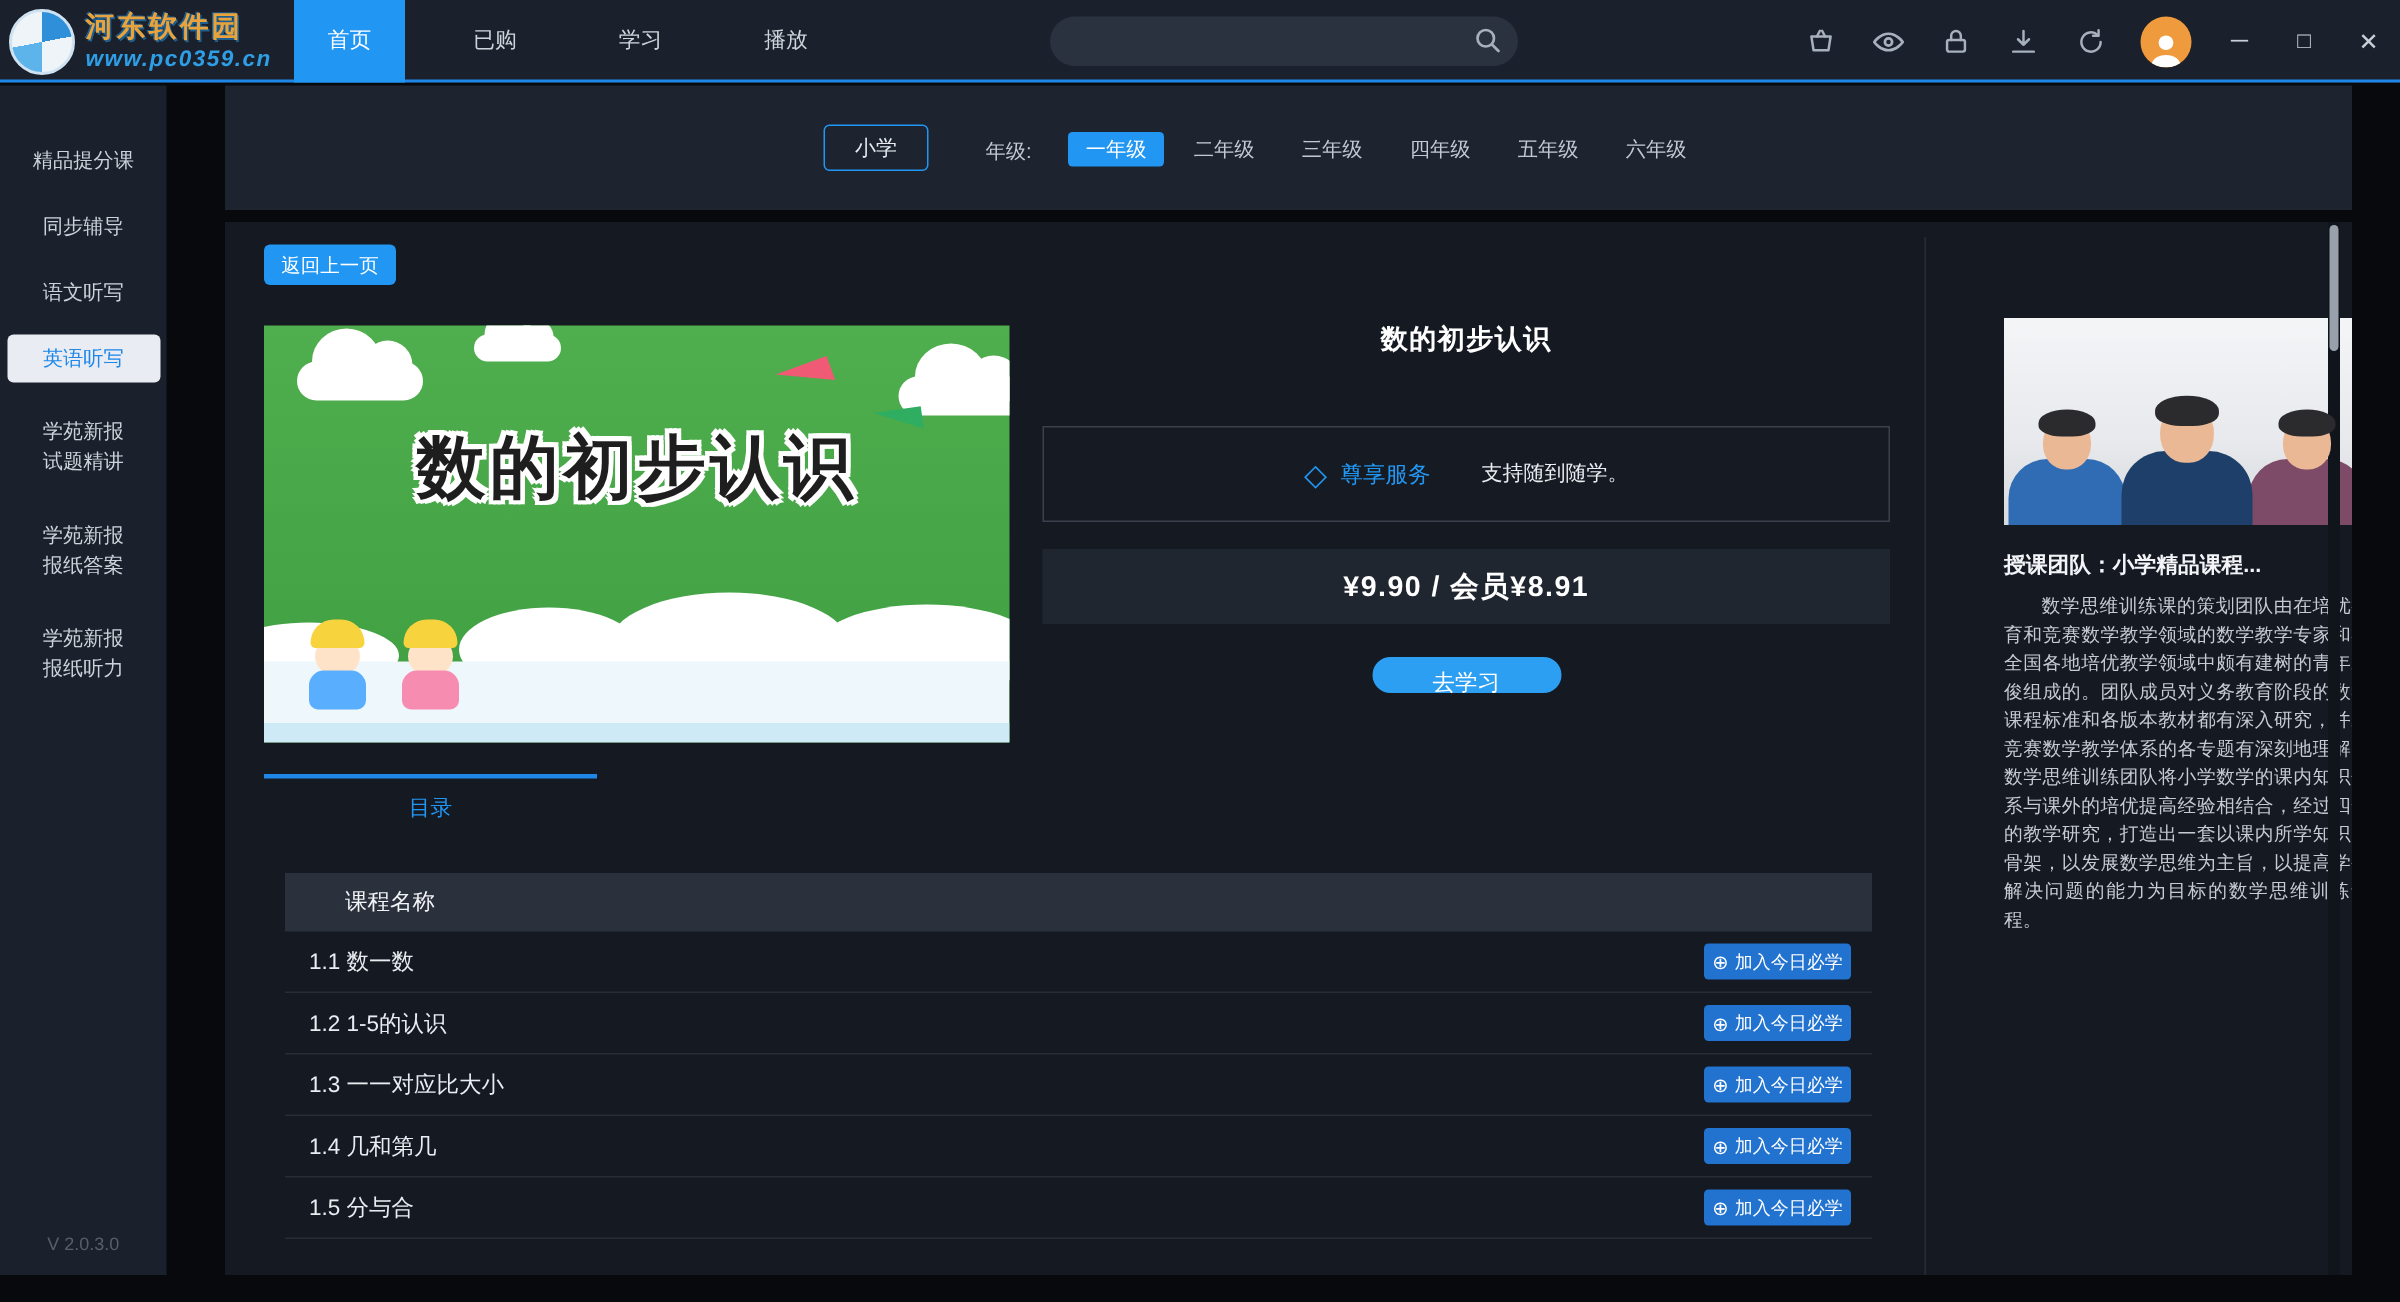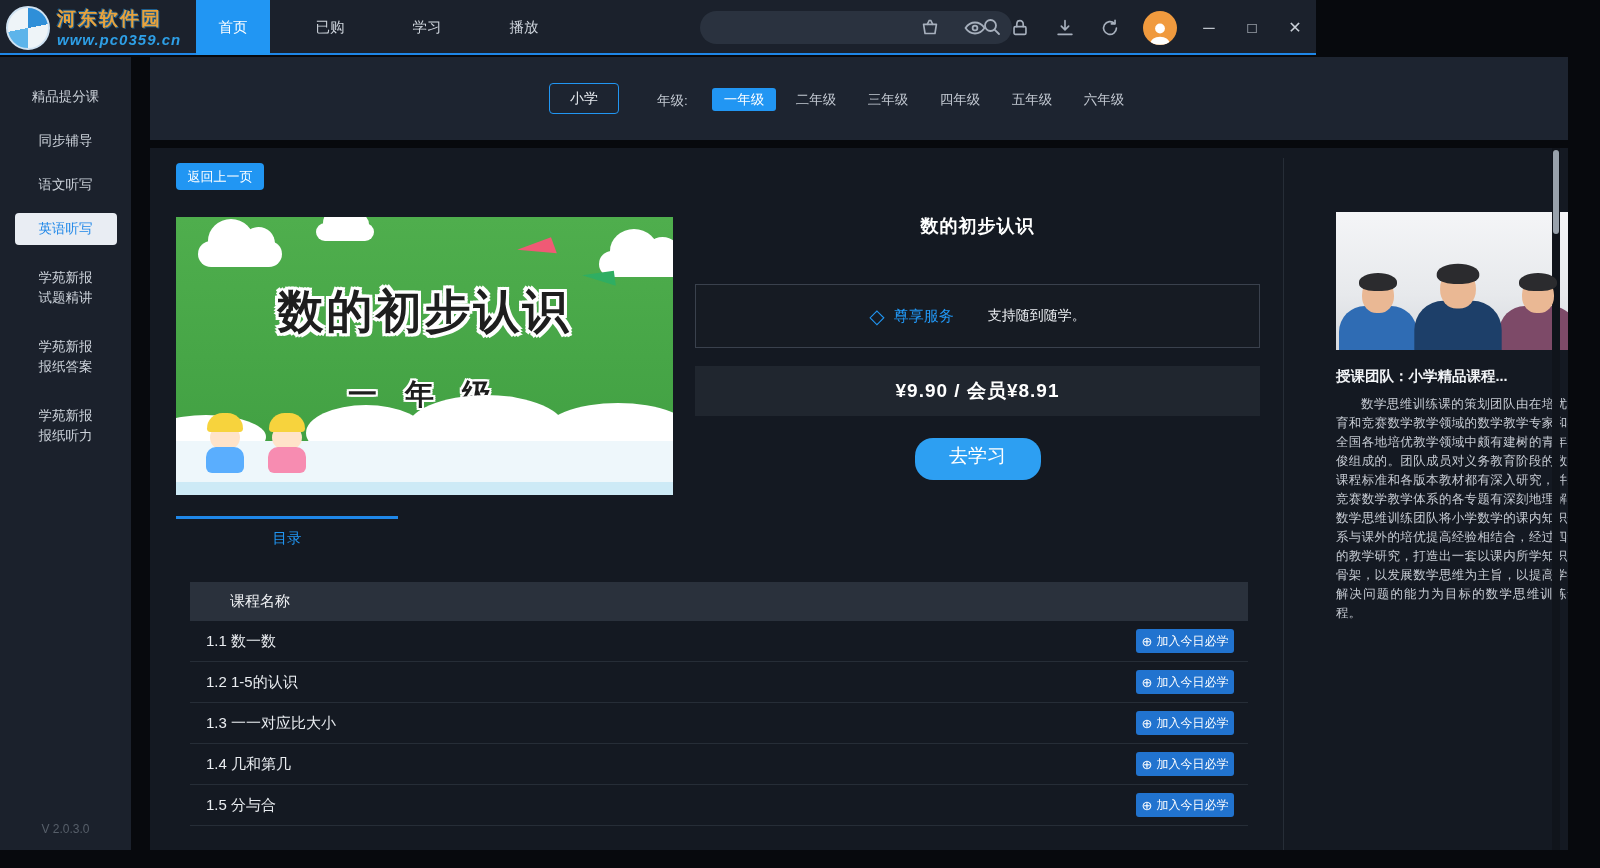--- a/index.html
+++ b/index.html
@@ -1,42 +1,42 @@
 <!DOCTYPE html>
 <html><head>
 <meta charset="utf-8">
 <style>
   * { margin:0; padding:0; box-sizing:border-box; }
   html,body { background:#000; }
   body { font-family:"Liberation Sans","DejaVu Sans",sans-serif; }
   .app { position:relative; width:1600px; height:868px; background:#07090d; overflow:hidden; }
 
   
-  .header { position:absolute; left:0; top:0; width:1316px; height:55px; background:#1b212c; border-bottom:2px solid #1f87e8; z-index:5; }
+  .header { position:absolute; left:0; top:0; width:1600px; height:55px; background:#1b212c; border-bottom:2px solid #1f87e8; z-index:5; }
   .nav { position:absolute; left:196px; top:0; height:55px; display:flex; }
   .nav-tab { width:74px; height:55px; line-height:55px; text-align:center; color:#ced4dc; font-size:14.5px; margin-right:23px; cursor:pointer; }
   .nav-tab.active { background:#2196f3; color:#fff; }
   .search { position:absolute; left:700px; top:11px; width:312px; height:33px; background:#2a323f; border-radius:17px; }
   .search input { position:absolute; inset:0; background:transparent; border:none; outline:none; color:#e2e6ec; font-size:14px; padding:0 42px 0 16px; width:100%; }
   .search .search-ic { position:absolute; right:10px; top:6px; }
   .toolbar { position:absolute; right:10px; top:0; height:55px; display:flex; align-items:center; gap:21px; }
   .tool-ic { width:24px; height:24px; display:flex; align-items:center; justify-content:center; cursor:pointer; }
   .avatar { width:34px; height:34px; border-radius:50%; background:#f09a3e; overflow:hidden; display:flex; align-items:flex-end; justify-content:center; cursor:pointer; }
   .winctl { color:#c9cfd7; font-size:16px; width:22px; text-align:center; cursor:pointer; }
   .winctl.max { font-size:15px; }
 
   
   .watermark { position:absolute; left:6px; top:2px; height:51px; display:flex; align-items:center; gap:7px; z-index:30; }
   .wm-logo { width:44px; height:44px; border-radius:50%; background:conic-gradient(#2f8fd8 0 22%, #eef4f8 22% 50%, #5db4ea 50% 72%, #eef4f8 72% 100%); border:2px solid #cfe2f2; }
   .wm-col { display:flex; flex-direction:column; line-height:1; }
   .wm-name { font-size:19px; font-weight:bold; color:#e8a33d; letter-spacing:2px; text-shadow:1px 1px 0 #1d5e8e, -1px -1px 0 #1d5e8e; }
   .wm-url { font-size:15px; font-weight:bold; font-style:italic; color:#2e9fe6; margin-top:4px; letter-spacing:1px; }
 
   
-  .sidebar { position:absolute; left:0; top:57px; width:131px; height:793px; background:#1b212c; padding-top:18px; }
+  .sidebar { position:absolute; left:0; top:57px; width:111px; height:793px; background:#1b212c; padding-top:28px; }
   .side-item { height:44px; display:flex; align-items:center; justify-content:center; color:#ccd2da; font-size:13.5px; text-align:center; cursor:pointer; }
   .side-item.two { height:64px; margin-top:5px; }
   .side-item .pill { white-space:pre-line; line-height:20px; padding:5px 14px; border-radius:4px; }
   .side-item.active .pill { background:#e9edf3; color:#1f87e8; padding:6px 24px; }
   .version { position:absolute; bottom:14px; width:100%; text-align:center; color:#575f6a; font-size:12px; }
 
   
   .filterbar { position:absolute; left:150px; top:57px; width:1418px; height:83px; background:#1d2430; }
   .level-btn { position:absolute; left:399px; top:26px; width:70px; height:31px; line-height:29px; text-align:center; border:1px solid #2196f3; border-radius:4px; color:#e8ecf1; font-size:14px; cursor:pointer; }
   .grade-label { position:absolute; left:507px; top:35px; color:#c3c9d2; font-size:13.5px; }
@@ -79,21 +79,21 @@
   .k1 .torso { background:#5aaefe; } .k2 .torso { background:#f78cb1; }
 
   
   .info { position:absolute; left:545px; top:66px; width:565px; height:280px; }
   .course-title { position:absolute; top:0; width:100%; text-align:center; color:#fff; font-size:18px; font-weight:bold; letter-spacing:1px; }
   .service-box { position:absolute; top:70px; left:0; right:0; height:64px; border:1px solid #3a414d; background:#161b23; display:flex; align-items:center; justify-content:center; }
   .gem { color:#2196f3; font-size:20px; margin-right:9px; }
   .service-label { color:#2196f3; font-size:15px; }
   .service-note { color:#e9ecf0; font-size:14px; margin-left:34px; }
   .price-box { position:absolute; top:152px; left:0; right:0; height:50px; background:#20262f; display:flex; align-items:center; justify-content:center; color:#fff; font-size:19px; font-weight:600; letter-spacing:1px; }
-  .study-btn { position:absolute; top:224px; left:50%; transform:translateX(-50%); width:126px; height:42px; line-height:36px; text-align:center; background:#2d9ff2; border-radius:18px; color:#fff; font-size:19px; cursor:pointer; }
+  .study-btn { position:absolute; top:224px; left:50%; transform:translateX(-50%); width:126px; height:24px; line-height:36px; text-align:center; background:#2d9ff2; border-radius:18px; color:#fff; font-size:15px; cursor:pointer; }
 
   
   .tabs { position:absolute; left:26px; top:368px; display:flex; }
   .tab { width:222px; text-align:center; padding-top:10px; border-top:3px solid transparent; color:#cdd2d9; font-size:14.5px; cursor:pointer; }
   .tab.active { border-top-color:#1f87e8; color:#2196f3; }
   .list-header { position:absolute; left:40px; top:434px; width:1058px; height:39px; background:#2a313c; color:#f2f4f7; font-size:15px; display:flex; align-items:center; padding-left:40px; }
   .lessons { position:absolute; left:40px; top:473px; width:1058px; }
   .lesson { height:41px; display:flex; align-items:center; border-bottom:1px solid #262d37; color:#e9ecf0; font-size:15px; padding:0 14px 0 16px; cursor:pointer; }
   .lesson-name { flex:1; }
   .add-btn { width:98px; height:24px; background:#2173cf; color:#fff; font-size:12px; border-radius:3px; display:flex; align-items:center; justify-content:center; gap:4px; cursor:pointer; }
@@ -235,21 +235,20 @@
   <div class="main">
     <div class="back-btn">返回上一页</div>
 
     <div class="cover">
       <div class="cloud c1"></div>
       <div class="cloud c2"></div>
       <div class="cloud c3"></div>
       <div class="plane p1"></div>
       <div class="plane p2"></div>
       <div class="cover-title">数的初步认识</div>
-      <div class="cover-grade">一 年 级</div>
       <div class="kid k1">
           <div class="hat"></div>
           <div class="face"></div>
           <div class="torso"></div>
         </div>
       <div class="kid k2">
           <div class="hat"></div>
           <div class="face"></div>
           <div class="torso"></div>
         </div>

